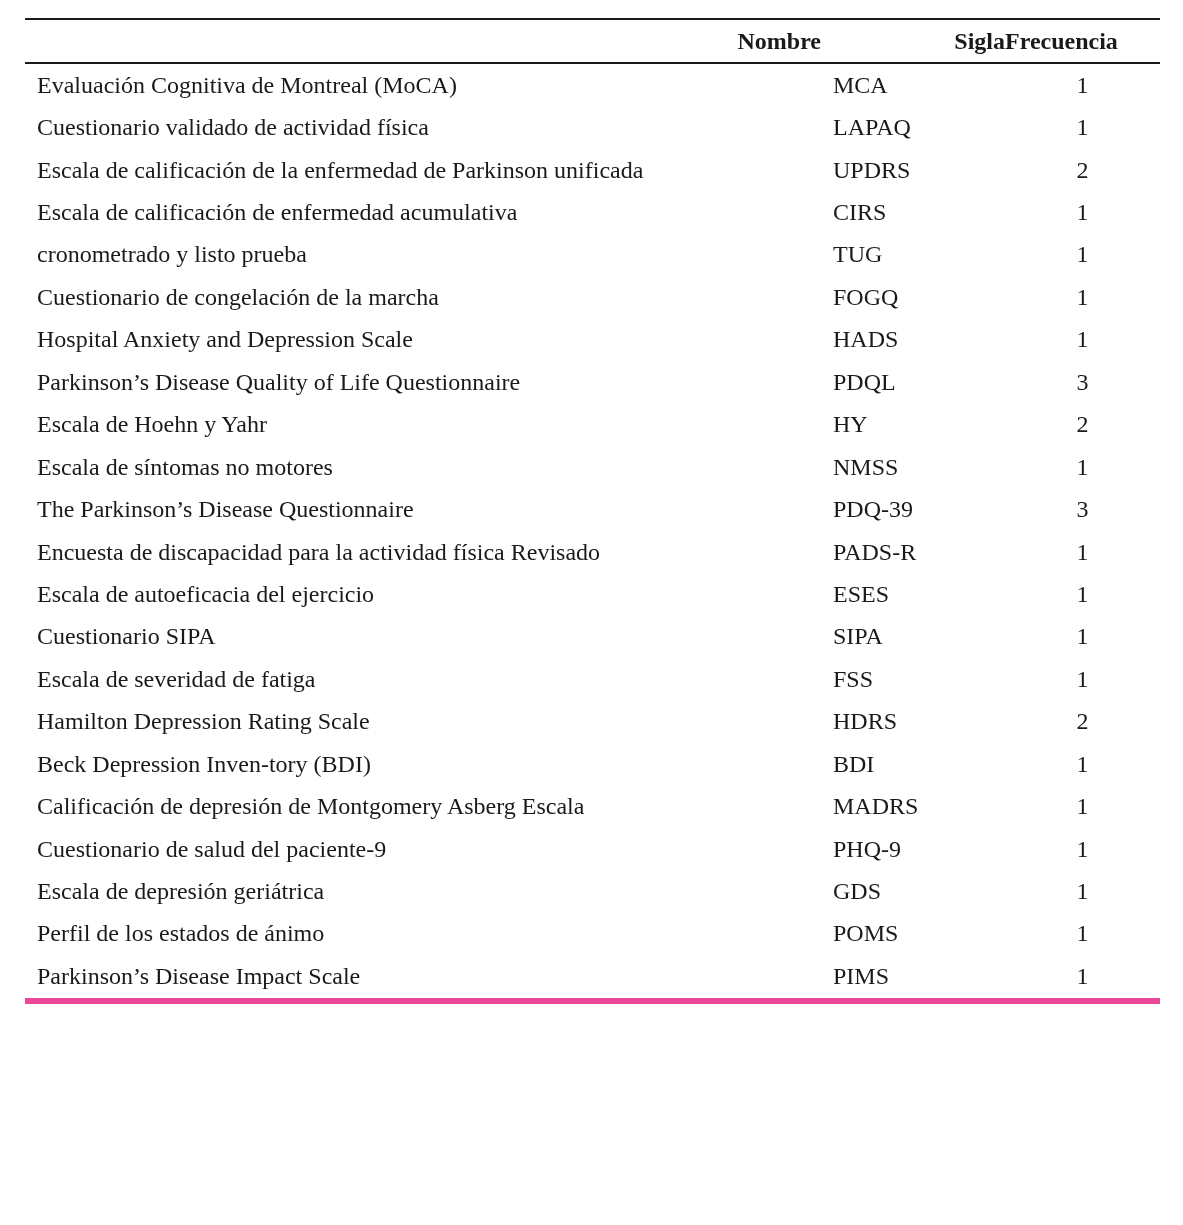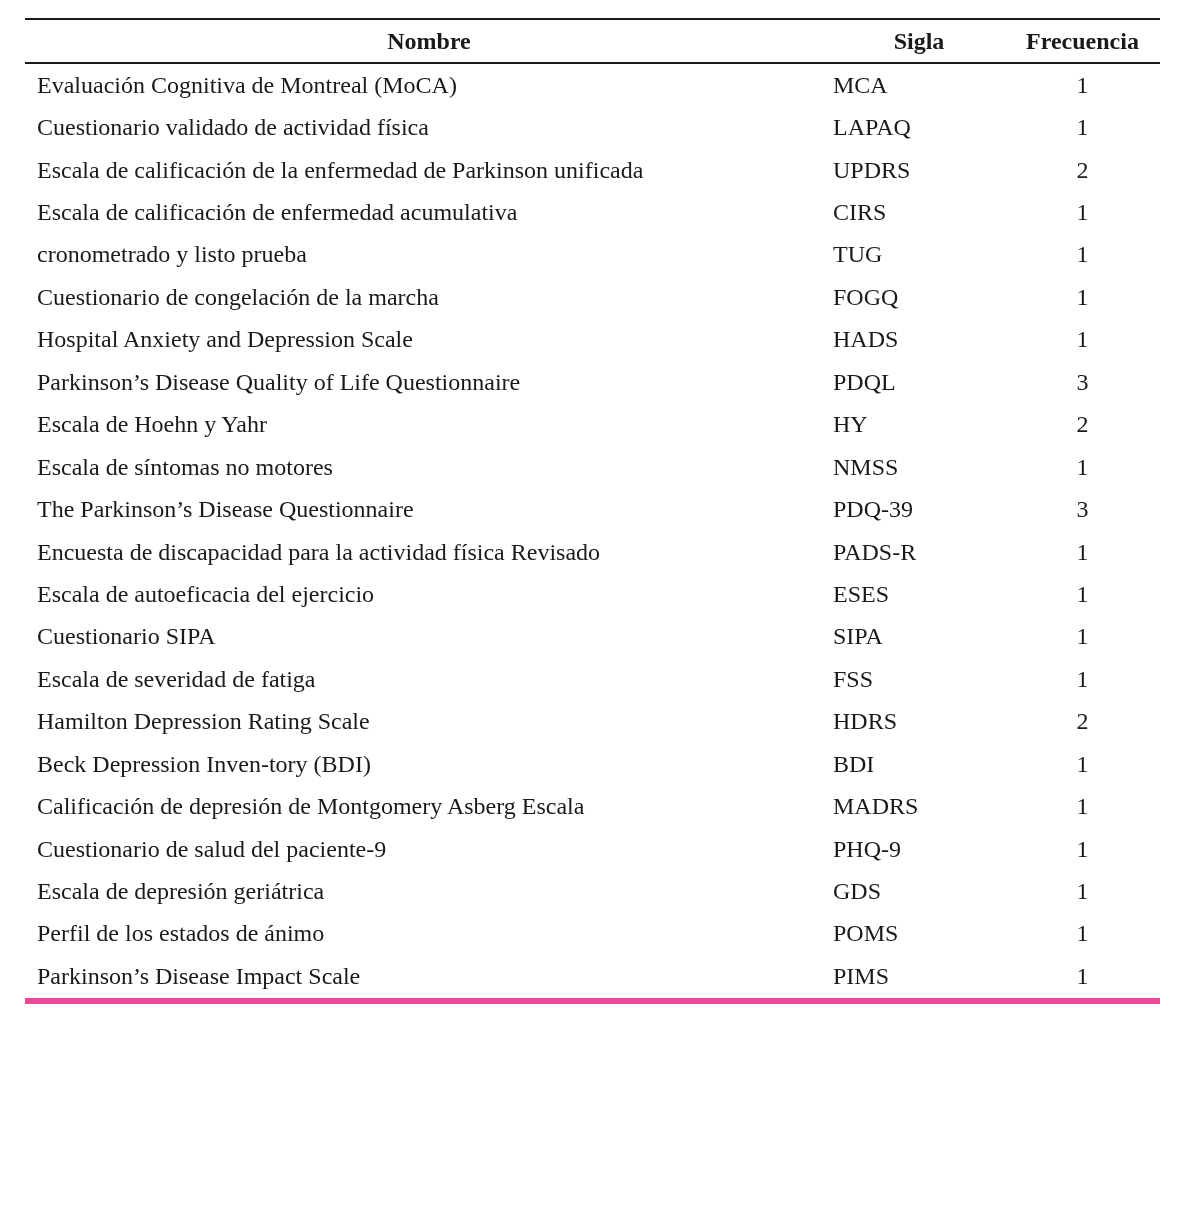--- a/index.html
+++ b/index.html
@@ -31,28 +31,28 @@
     thead tr {
       border-top: 2px solid #1a1a1a;
       border-bottom: 2px solid #1a1a1a;
     }
     tbody {
       border-bottom: 6px solid #ec4899;
     }
     th {
       font-weight: bold;
       font-size: 24px;
-      text-align: center;
+      text-align: right;
       height: 42px;
       padding: 0 0 0 12px;
       vertical-align: middle;
       white-space: nowrap;
     }
     th.freq {
-      text-align: center;
+      text-align: left;
       padding-left: 0;
       margin-top: 23px;
     }
     td {
       font-size: 24px;
       height: 42.45px;
       padding: 0 0 0 12px;
       vertical-align: middle;
       white-space: nowrap;
       overflow: hidden;

